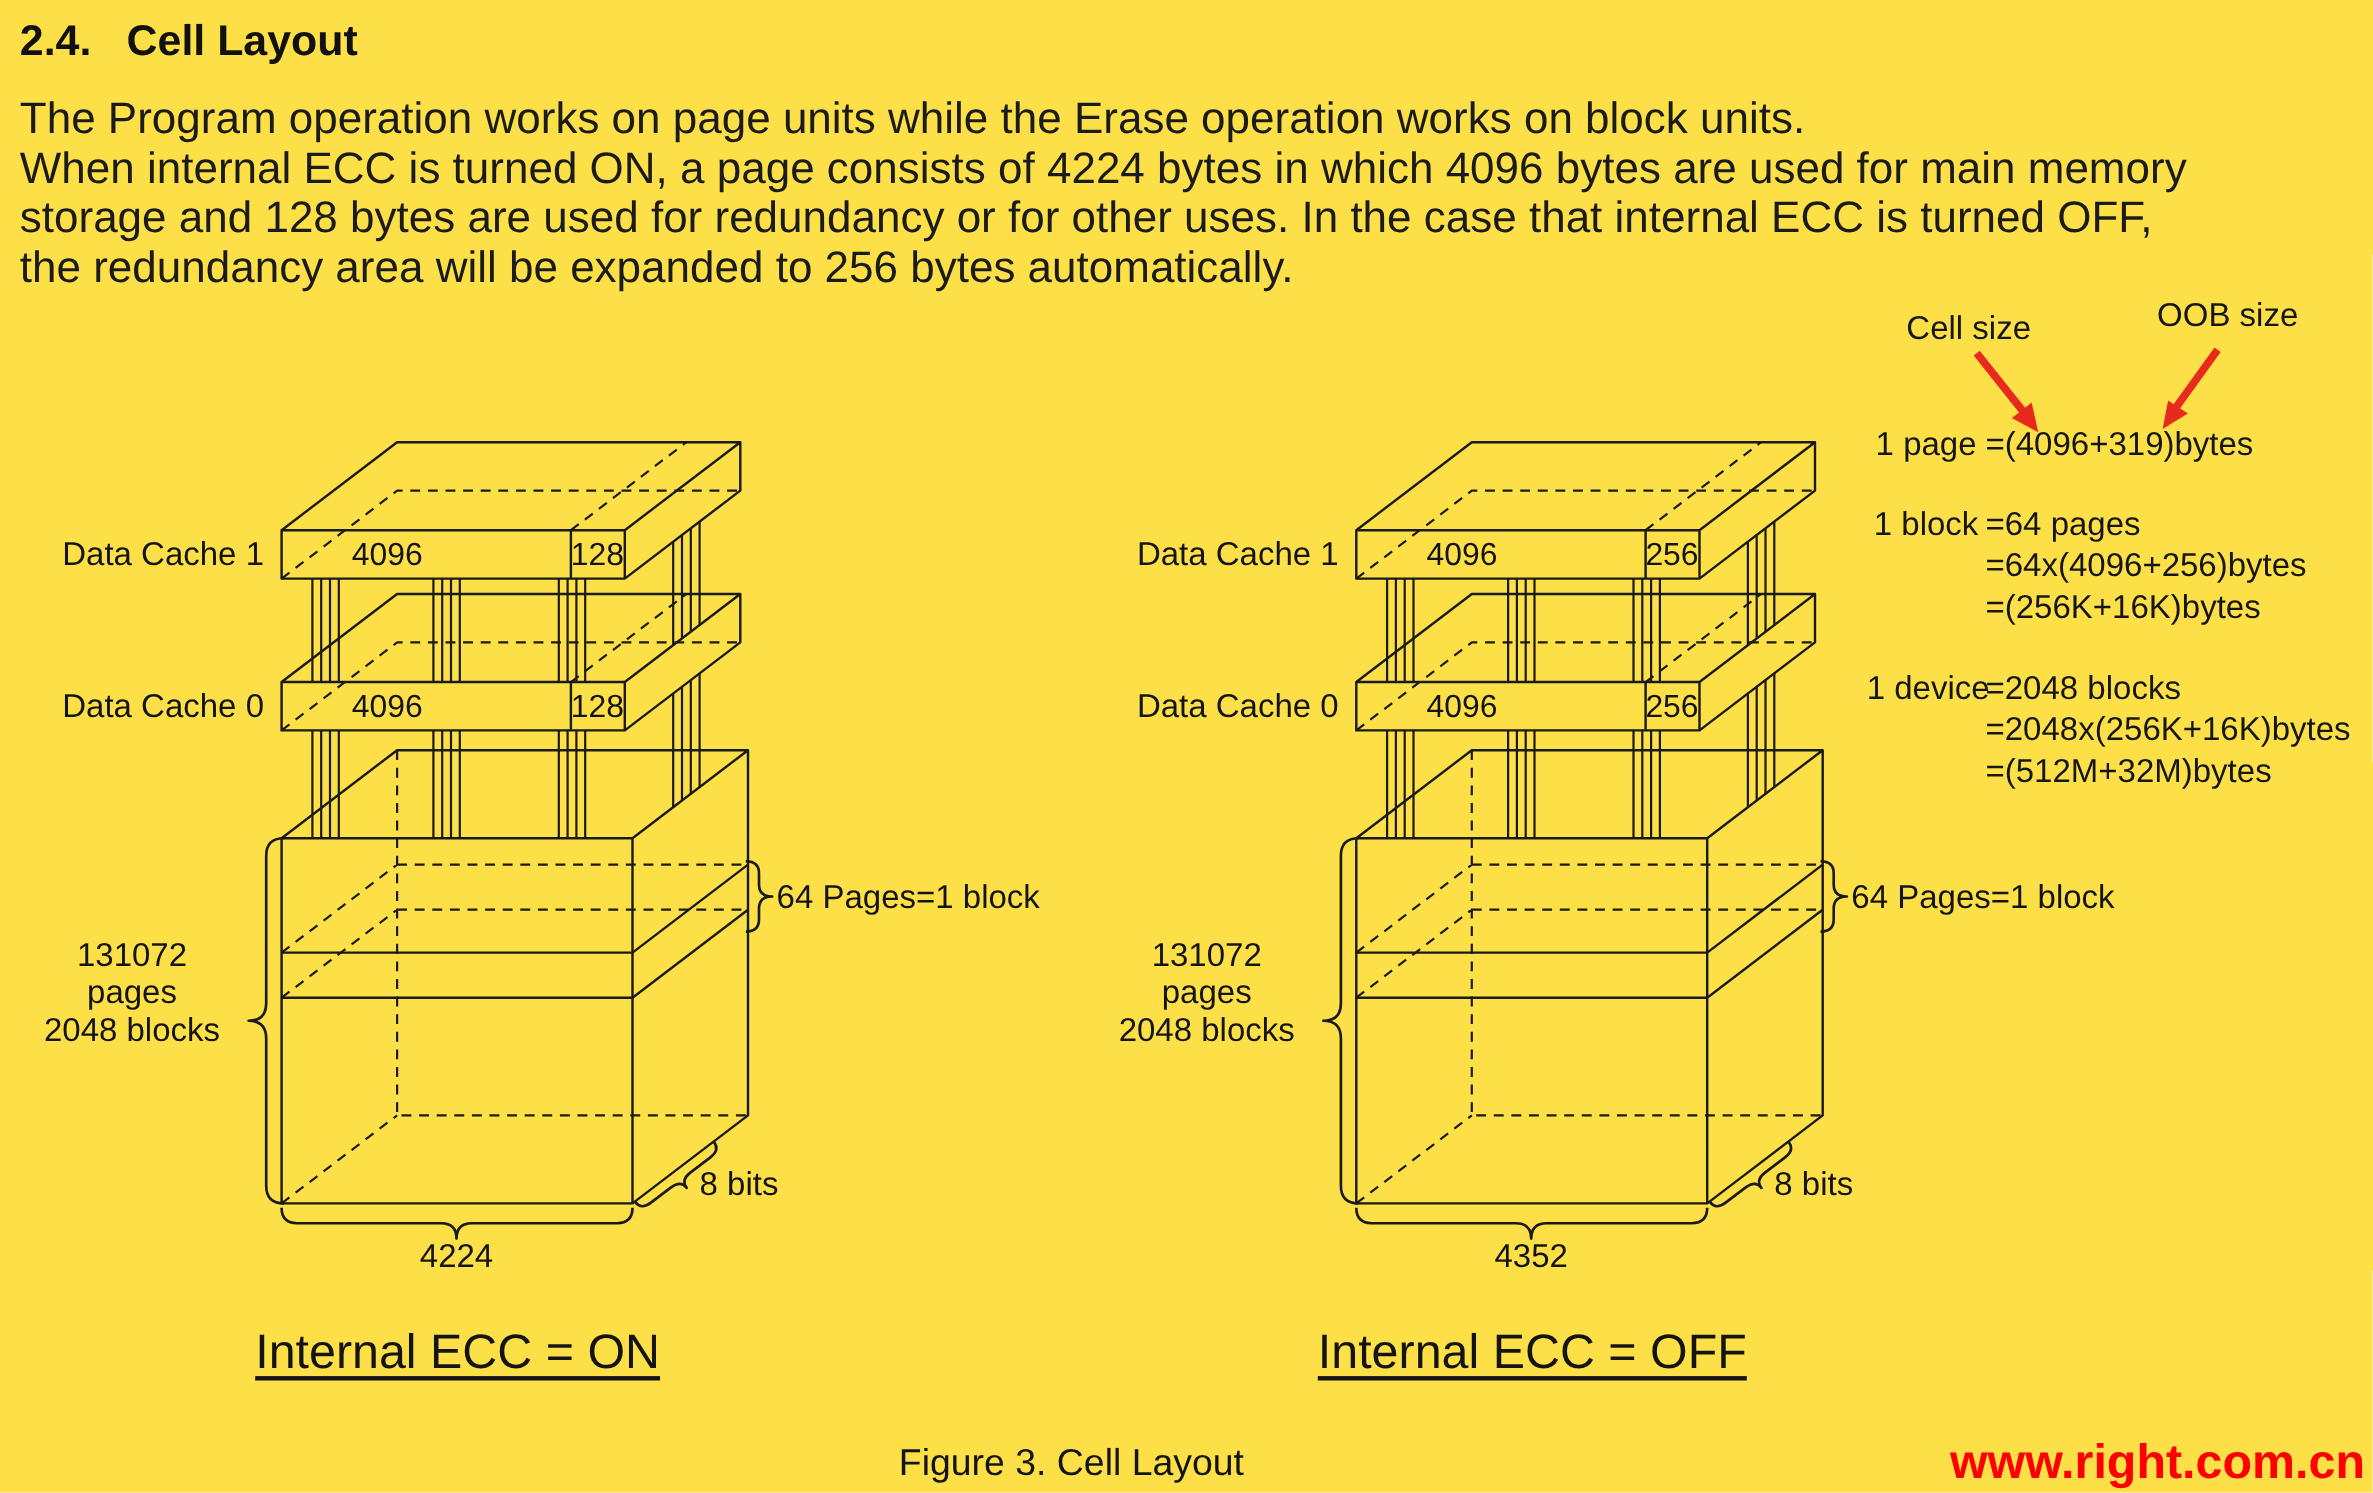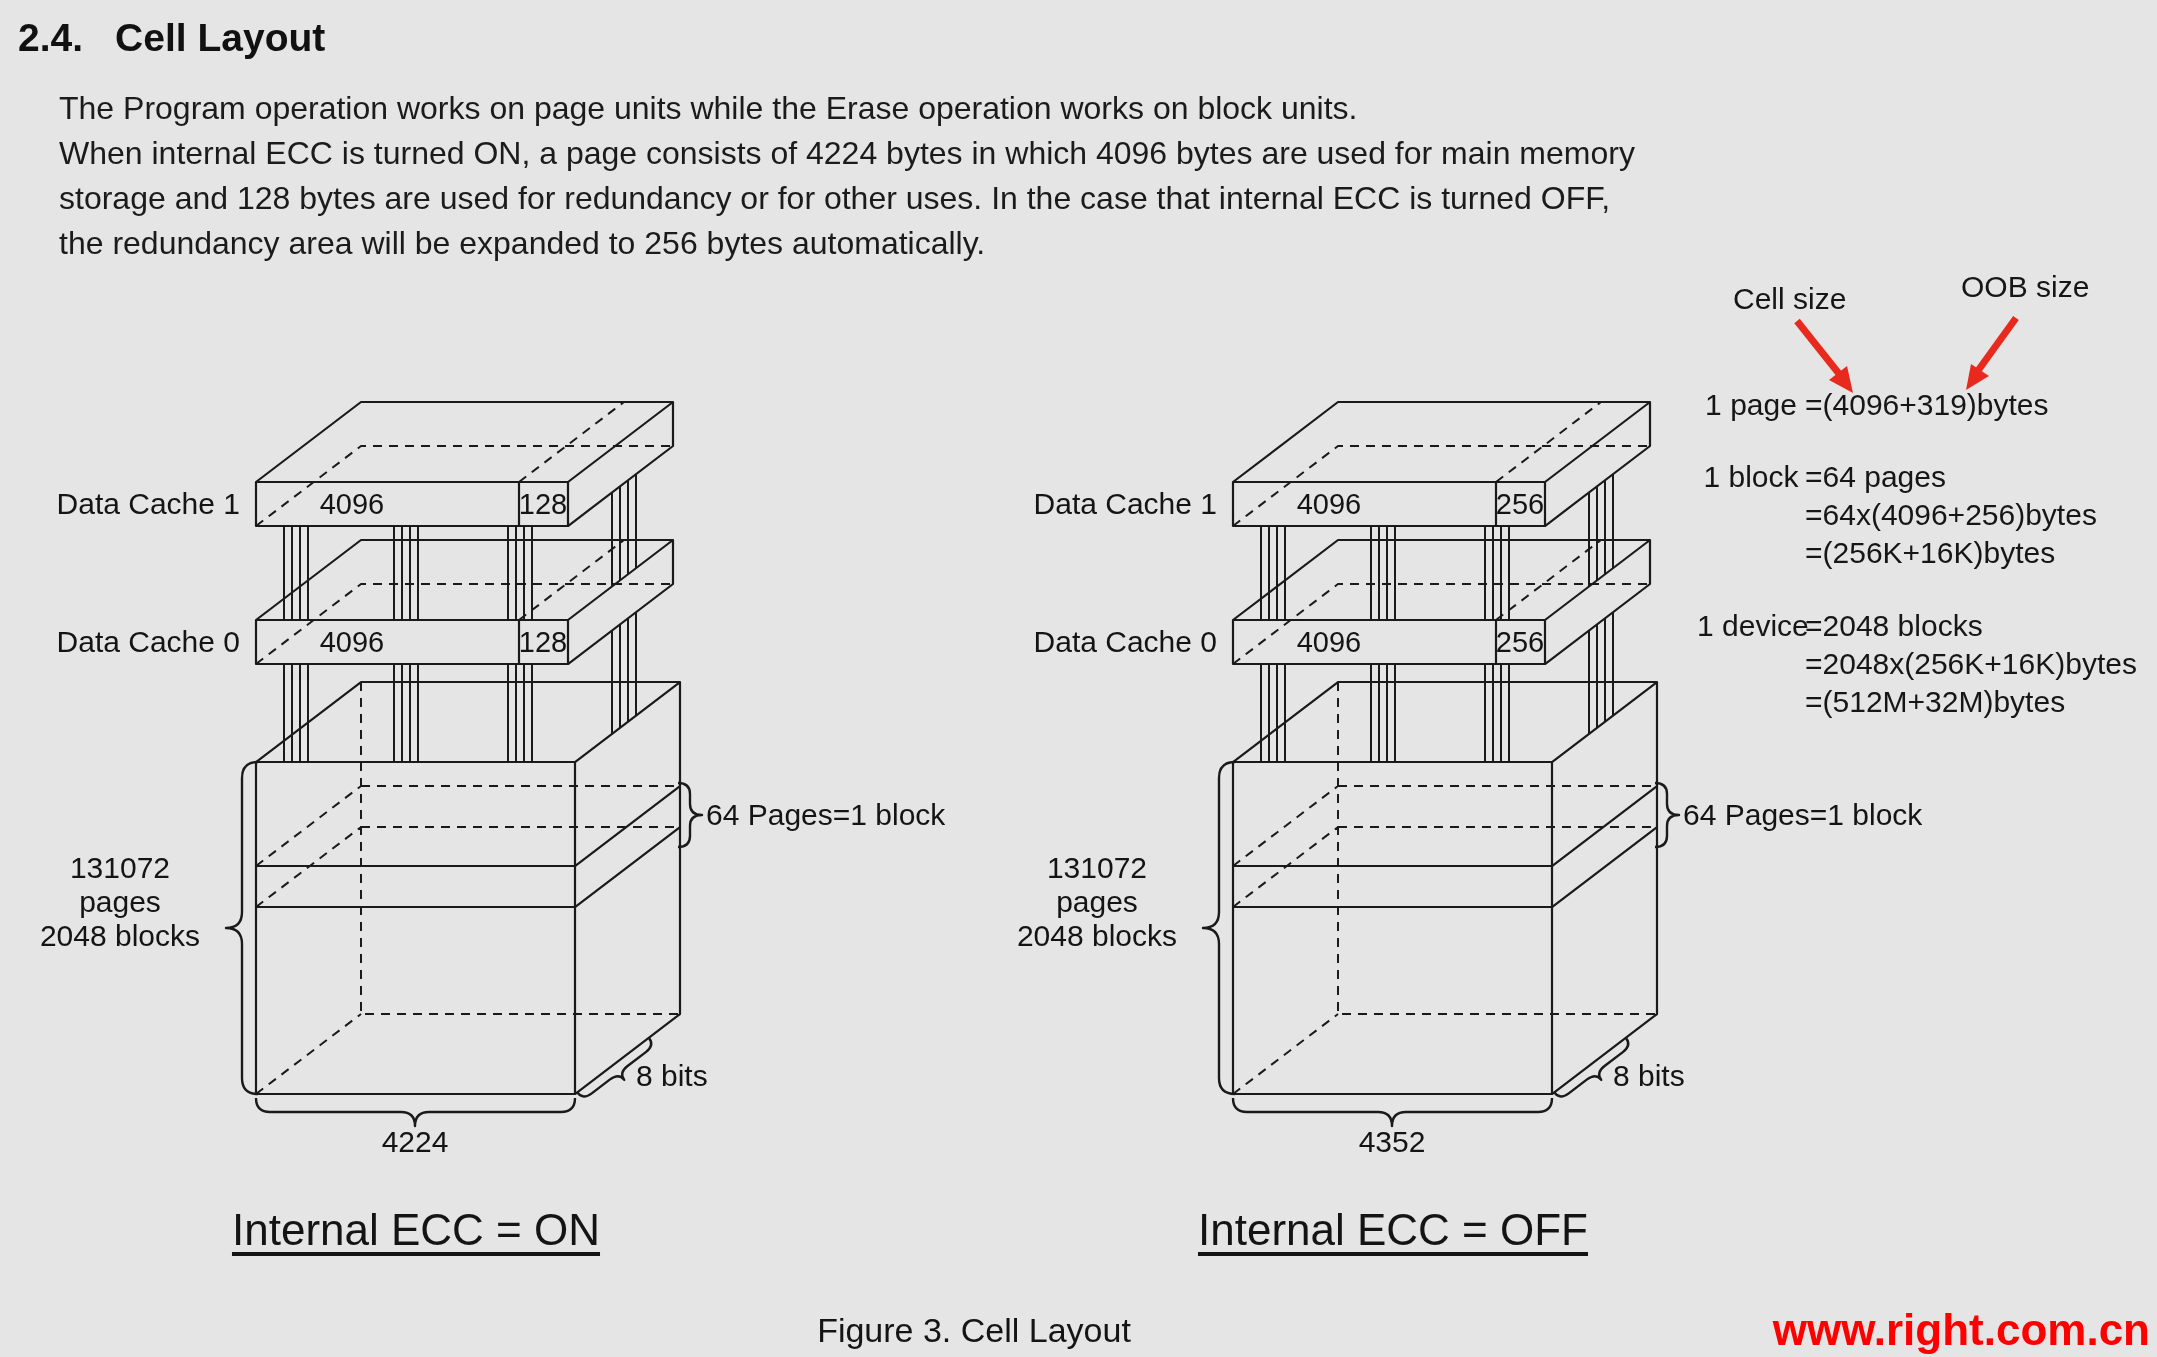--- a/index.html
+++ b/index.html
@@ -1,22 +1,22 @@
 <!DOCTYPE html>
 <html><head>
 <meta charset="utf-8">
 <style>
   html,body{margin:0;padding:0;background:#ffffff;}
-  .canvas{position:relative;width:2157px;height:1357px;background:#e5e5e5;
+  .canvas{position:relative;width:2157px;height:1357px;background:#fde047;
           font-family:"Liberation Sans",sans-serif;color:#1b1b1b;overflow:hidden;}
 
   .heading{position:absolute;left:18px;top:16px;font-size:39px;font-weight:bold;color:#111;}
   .heading .title{margin-left:32px;}
 
-  .para{position:absolute;left:18px;top:86px;font-size:32px;line-height:45px;color:#1b1b1b;margin-left:41px;}
+  .para{position:absolute;left:18px;top:86px;font-size:40px;line-height:45px;color:#1b1b1b;}
   .para .pline{white-space:nowrap;}
 
   svg.fig{position:absolute;left:0;top:0;width:2157px;height:1357px;}
   .geo{stroke:#1a1a1a;fill:none;stroke-width:2.2;stroke-linejoin:round;stroke-linecap:butt;}
   .dash{stroke-dasharray:9 7;stroke-width:2;}
   .bus{stroke-width:2;}
   .brace{stroke-width:2.4;fill:none;}
   svg text{fill:#141414;font-family:"Liberation Sans",sans-serif;font-size:30px;}
   svg text.num-label{font-size:29px;}
 

